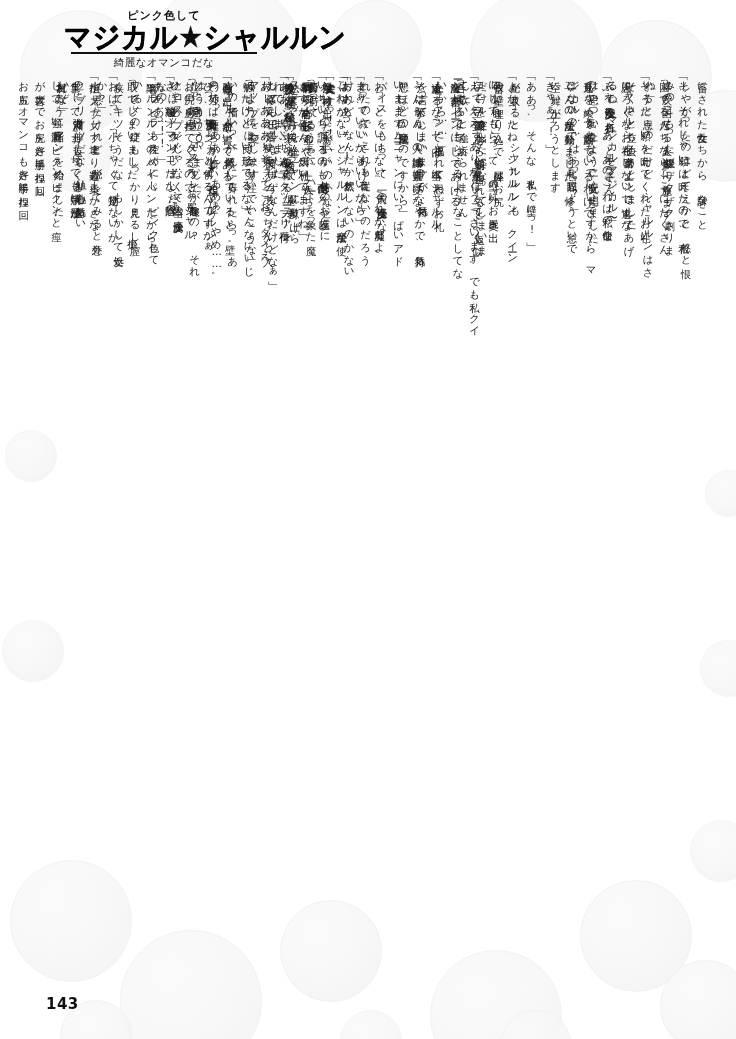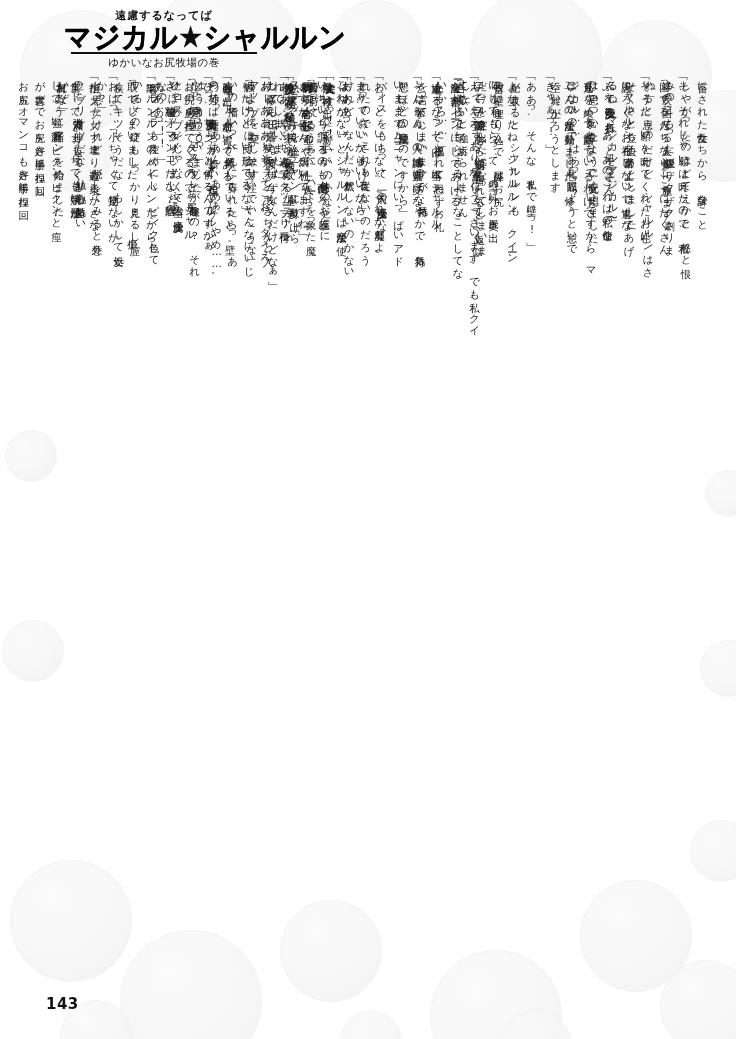--- a/index.html
+++ b/index.html
@@ -145,24 +145,24 @@
     <div class="bubble small" style="left: 690px; top: 820px; width: 60px; height: 60px;"></div>
     <div class="bubble small" style="left: 5px; top: 430px; width: 50px; height: 50px;"></div>
     <div class="bubble small" style="left: 705px; top: 470px; width: 45px; height: 45px;"></div>
     <div class="bubble small" style="left: 2px; top: 620px; width: 60px; height: 60px;"></div>
     <div class="bubble small" style="left: 700px; top: 640px; width: 55px; height: 55px;"></div>
   </div>
 
 <div class="page">
 
   <div class="logo-block">
-    <div class="logo-sub-top">遠慮するなってば</div>
+    <div class="logo-sub-top">ピンク色して</div>
     <div class="logo-main">マジカル★シャルルン</div>
     <div class="logo-underline"></div>
-    <div class="logo-sub-bottom">ゆかいなお尻牧場の巻</div>
+    <div class="logo-sub-bottom">綺麗なオマンコだな</div>
   </div>
 
   <div class="text-area" id="cols">
       <div class="col">畜にされた女性たちから、余計なこと
 しやがったのはどてえかと、怒りと恨
 みのこもった視線がザクザク刺さりま</div>
       <div class="col">「そ、それじゃ願いは叶えたので、私
 は次の困ってる人を探しに旅立ちます
 ね」</div>
       <div class="col">困ってる人たちならここにたくさん

